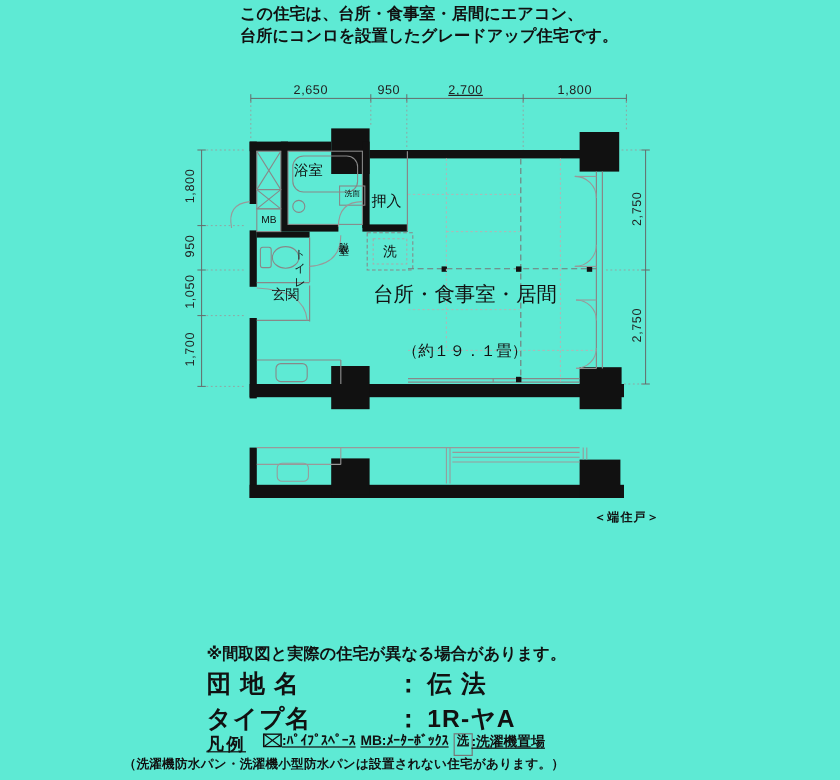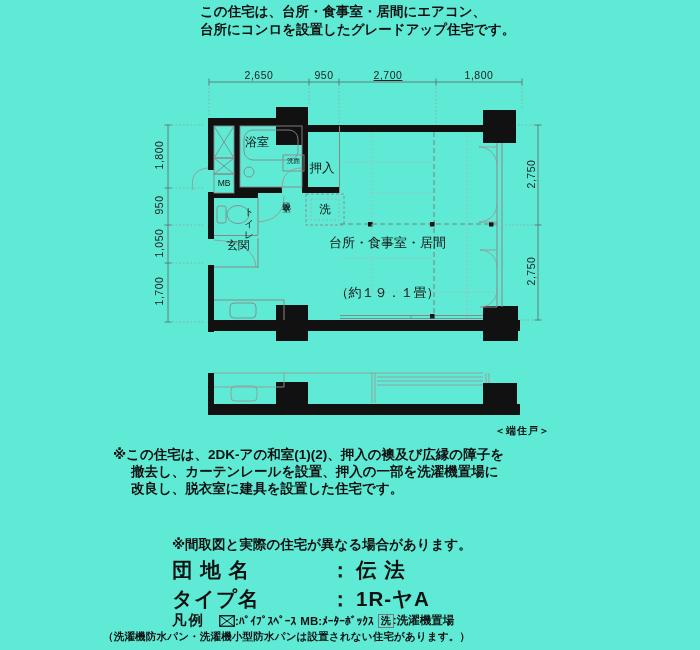--- a/index.html
+++ b/index.html
@@ -11,21 +11,21 @@
   .dim{font-size:10.5px;color:#222;text-align:center;width:60px;letter-spacing:0.5px;}
   .dim-v{transform:rotate(-90deg);}
   .room{color:#111;text-align:center;}
   .vtext{writing-mode:vertical-rl;text-orientation:upright;letter-spacing:1px;}
   .hdr{font-size:13.5px;font-weight:bold;line-height:17.5px;}
   .note{font-size:13.5px;font-weight:bold;line-height:17px;}
   .note .ind{padding-left:18px;}
   .big{font-size:20.5px;font-weight:bold;letter-spacing:1px;}
   .big .lbl{display:inline-block;width:158px;}
   .big .sep{display:inline-block;width:26px;}
-  .legend-row{font-size:11.5px;font-weight:bold;display:flex;align-items:center;gap:4px;}
+  .legend-row{font-size:11.5px;font-weight:bold;display:flex;gap:4px;text-decoration:underline;}
   .legend-title{font-size:14.5px;font-weight:bold;margin-right:10px;letter-spacing:2px;}
   .wash-box{display:inline-block;border:1px solid #777;font-size:10px;padding:0 2px;line-height:12px;}
   .subnote{font-size:10.5px;font-weight:bold;letter-spacing:0.2px;}
   .unit{font-size:10px;font-weight:bold;letter-spacing:1px;}
 </style>
 </head>
 <body>
 
 <div id="stage">
 
@@ -196,30 +196,25 @@
   <div class="abs dim dim-v" style="left:501px;top:265px;">2,750</div>
 
   <div class="abs room" style="left:243px;top:134px;width:28px;font-size:12px;">浴室</div>
   <div class="abs room" style="left:283px;top:157px;width:21px;font-size:6.5px;">洗面</div>
   <div class="abs room" style="left:307px;top:160px;width:30px;font-size:12.5px;">押入</div>
   <div class="abs room" style="left:214px;top:178px;width:20px;font-size:8.5px;">MB</div>
   <div class="abs room vtext" style="left:242px;top:201px;font-size:9.5px;">トイレ</div>
   <div class="abs room vtext" style="left:281px;top:195px;font-size:8.5px;">脱衣室</div>
   <div class="abs room" style="left:311px;top:202px;width:28px;font-size:11.5px;">洗</div>
   <div class="abs room" style="left:219px;top:238px;width:38px;font-size:11.5px;">玄関</div>
-  <div class="abs room" style="left:295px;top:234px;width:185px;font-size:13px;font-family:Liberation Mono, monospace;">台所・食事室・居間</div>
+  <div class="abs room" style="left:295px;top:234px;width:185px;font-size:17px;font-family:Liberation Mono, monospace;">台所・食事室・居間</div>
   <div class="abs room" style="left:295px;top:252px;width:185px;font-size:13px;margin-top:32px;">（約１９．１畳）</div>
 
   <div class="abs unit" style="left:440px;top:424px;width:110px;text-align:right;">＜端住戸＞</div>
 
-  <div class="abs note" style="left:113px;top:446px;">
-    <div class="txt">※この住宅は、2DK-アの和室(1)(2)、押入の襖及び広縁の障子を</div>
-    <div class="txt ind">撤去し、カーテンレールを設置、押入の一部を洗濯機置場に</div>
-    <div class="txt ind">改良し、脱衣室に建具を設置した住宅です。</div>
-  </div>
 
   <div class="abs big" style="left:172px;top:556px;">
     <span class="lbl">団 地 名</span><span class="sep">：</span><span>伝 法</span>
   </div>
 
   <div class="abs note txt" style="left:172px;top:536px;">※間取図と実際の住宅が異なる場合があります。</div>
 
   <div class="abs big" style="left:172px;top:585px;">
     <span class="lbl">タイプ名</span><span class="sep">：</span><span>1R-ヤA</span>
   </div>

